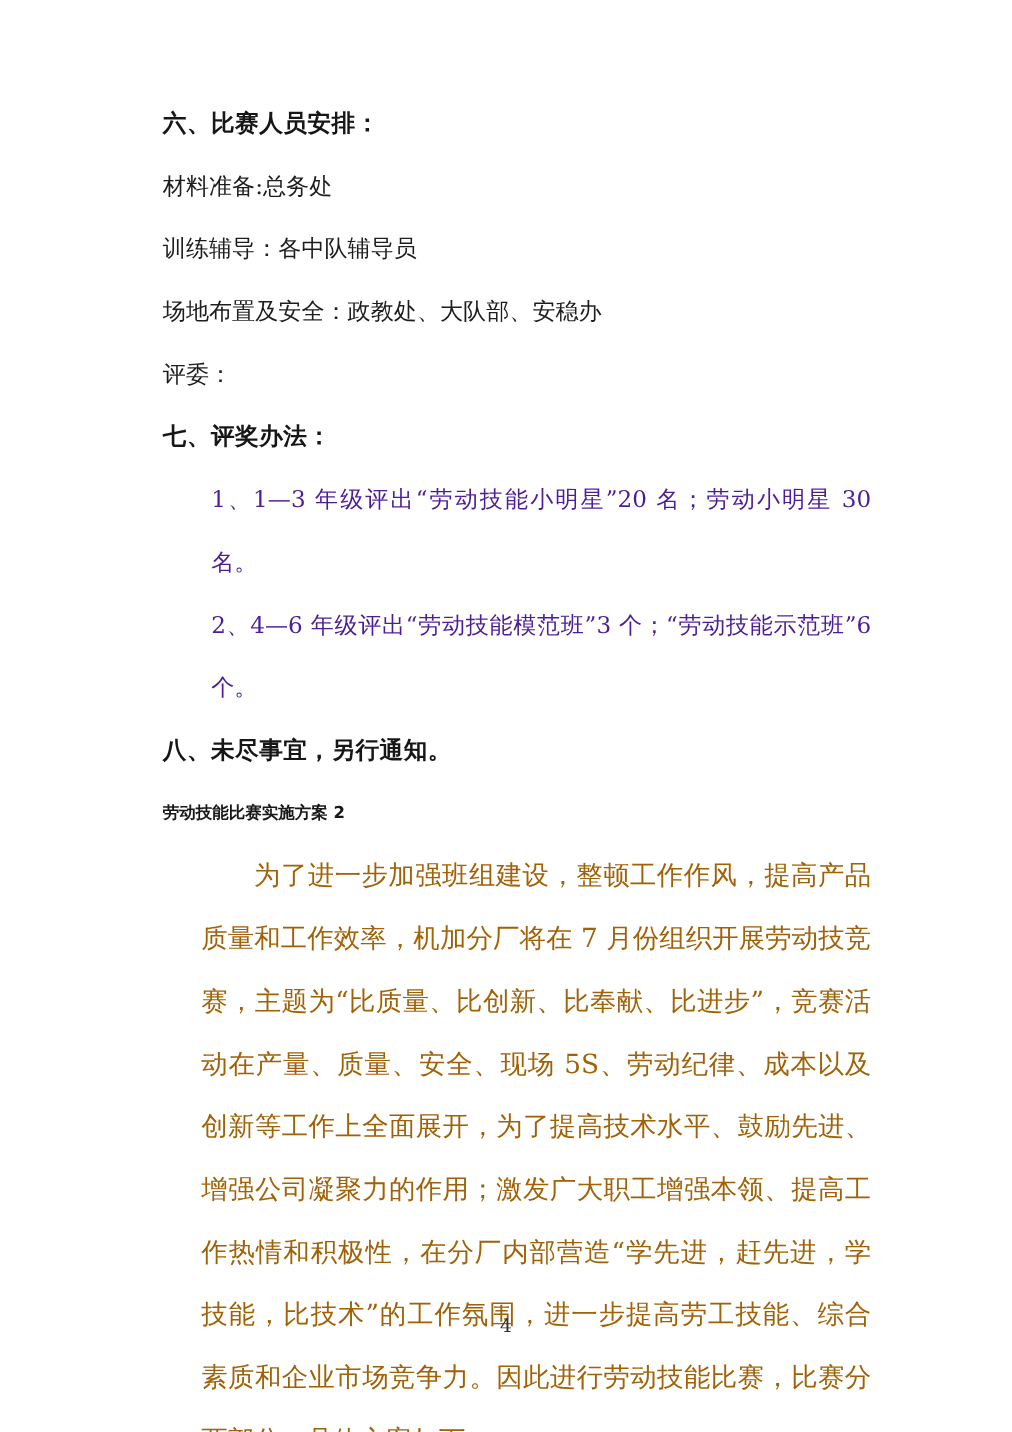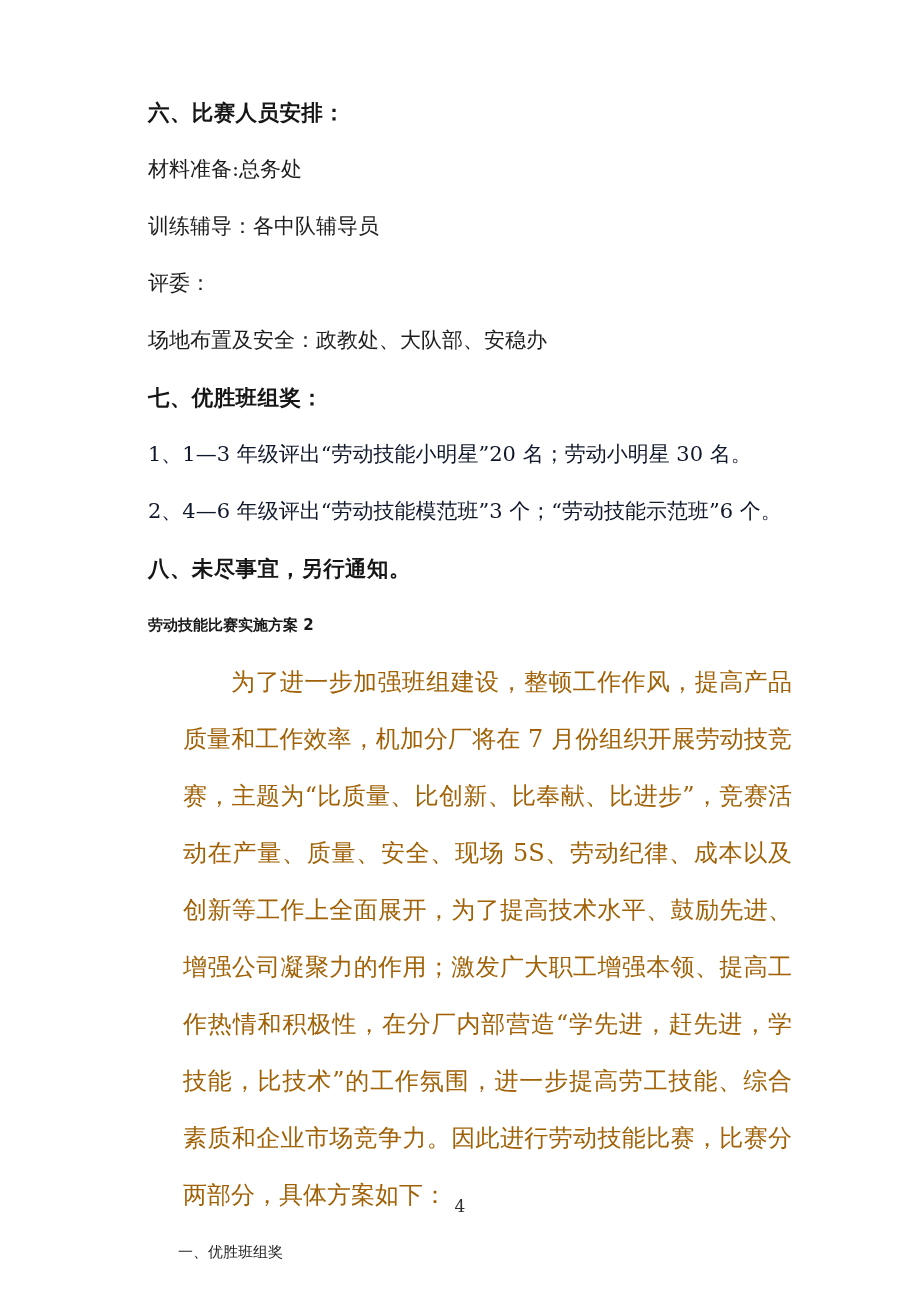--- a/index.html
+++ b/index.html
@@ -48,23 +48,24 @@
     font-size: 21px;
     line-height: 57px;
     color: #1d1d1d;
     white-space: nowrap;
   }
 
   
   .body-item {
     font-size: 21px;
     line-height: 57px;
-    color: #0f172a;
+    color: #4c1d95;
     text-align: justify;
     text-justify: inter-character;
+    margin-left: 44px;
   }
 
   
   .doc-title {
     font-family: "DejaVu Sans", "Liberation Sans", sans-serif;
     font-weight: bold;
     font-size: 15px;
     line-height: 57px;
     color: #171717;
     white-space: nowrap;
@@ -106,25 +107,25 @@
 <div class="page">
 
   <div class="content">
 
     <div class="section-heading">六、比赛人员安排：</div>
 
     <div class="body-line">材料准备:总务处</div>
 
     <div class="body-line">训练辅导：各中队辅导员</div>
 
+    <div class="body-line">场地布置及安全：政教处、大队部、安稳办</div>
+
     <div class="body-line">评委：</div>
 
-    <div class="body-line">场地布置及安全：政教处、大队部、安稳办</div>
-
-    <div class="section-heading">七、优胜班组奖：</div>
+    <div class="section-heading">七、评奖办法：</div>
 
     <div class="body-item">1、1—3 年级评出“劳动技能小明星”20 名；劳动小明星 30 名。</div>
 
     <div class="body-item">2、4—6 年级评出“劳动技能模范班”3 个；“劳动技能示范班”6 个。</div>
 
     <div class="section-heading">八、未尽事宜，另行通知。</div>
 
     <div class="doc-title">劳动技能比赛实施方案 2</div>
 
     <div class="para">为了进一步加强班组建设，整顿工作作风，提高产品质量和工作效率，机加分厂将在 7 月份组织开展劳动技竞赛，主题为“比质量、比创新、比奉献、比进步”，竞赛活动在产量、质量、安全、现场 5S、劳动纪律、成本以及创新等工作上全面展开，为了提高技术水平、鼓励先进、增强公司凝聚力的作用；激发广大职工增强本领、提高工作热情和积极性，在分厂内部营造“学先进，赶先进，学技能，比技术”的工作氛围，进一步提高劳工技能、综合素质和企业市场竞争力。因此进行劳动技能比赛，比赛分两部分，具体方案如下：</div>

